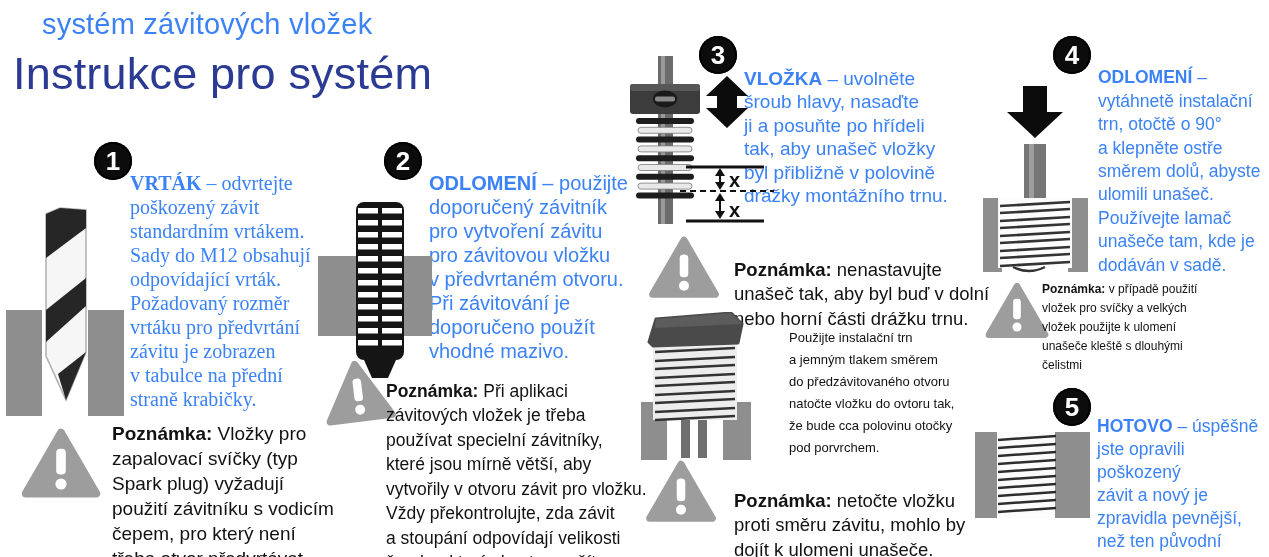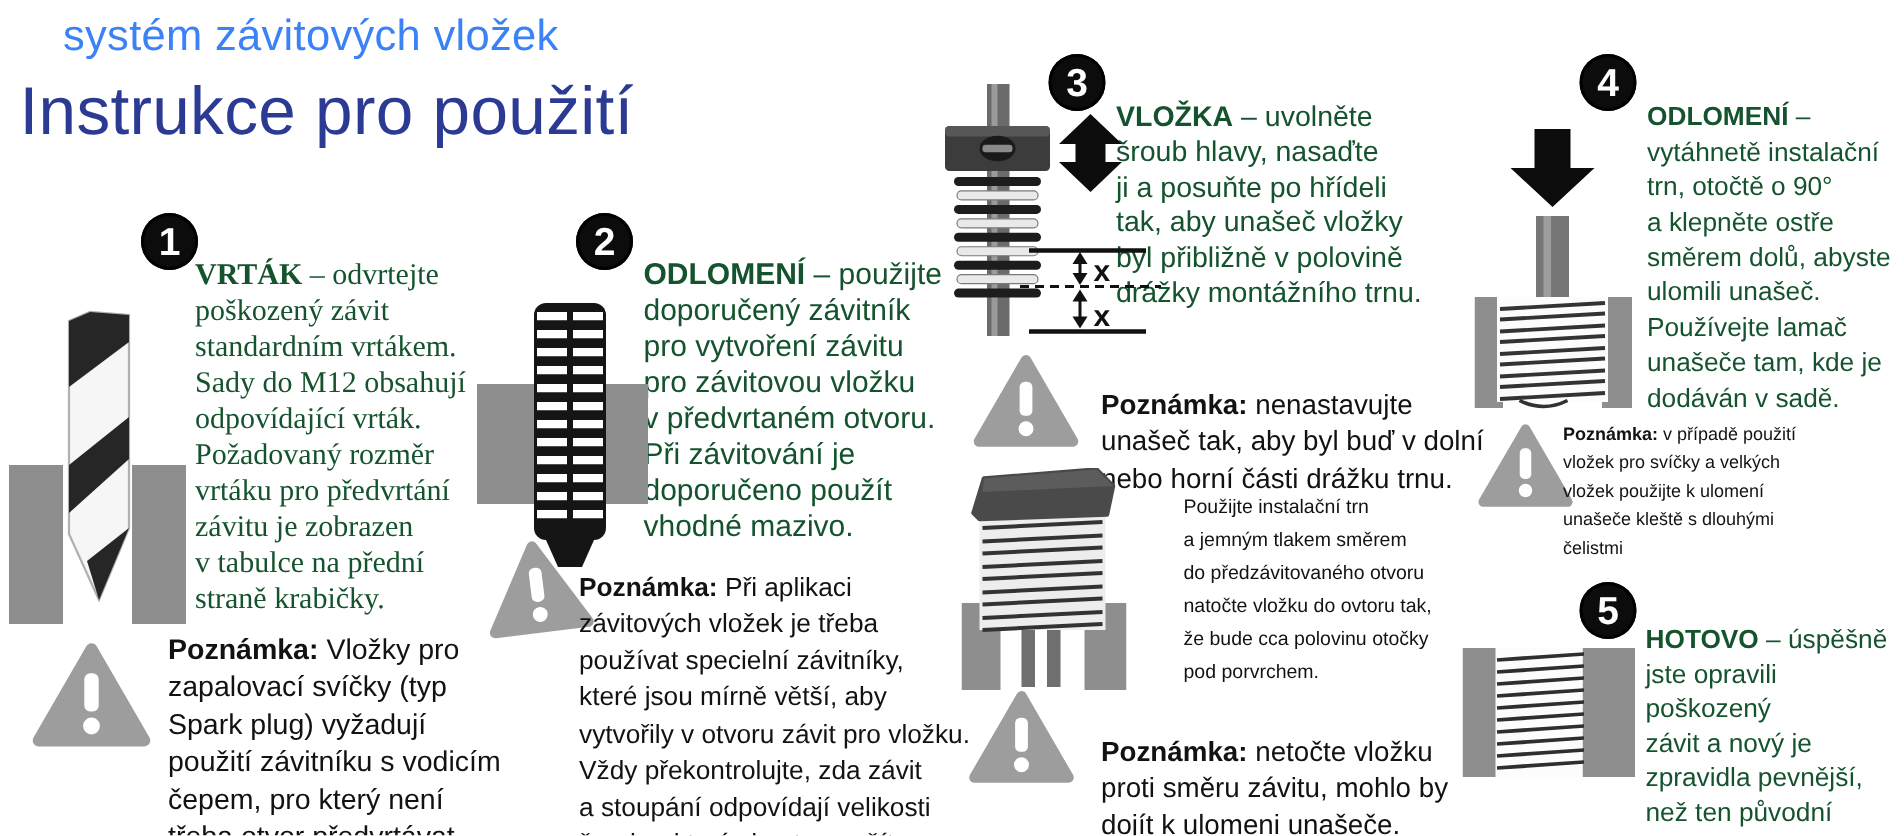--- a/index.html
+++ b/index.html
@@ -10,42 +10,42 @@
   .abs { position:absolute; }
   .pre { white-space:pre-line; }
   .b { font-weight:bold; }
   .subtitle { left:42px; top:8px; font-size:29px; color:#3b82f6; letter-spacing:0.2px; }
   .title { left:13px; top:48px; font-size:45px; color:#2b3a92; letter-spacing:0.2px; margin:0; font-weight:400; }
   .badge {
     width:38px; height:38px; border-radius:50%; background:#0c0c0c; color:#ffffff;
     display:flex; align-items:center; justify-content:center;
     font-size:26px; font-weight:bold; box-shadow: inset 0 0 0 2px #000;
   }
-  .step-text { color:#14532d; }
+  .step-text { color:#3b82f6; }
   .s1 { left:130px; top:147px; font-size:20px; line-height:24px;font-family:Liberation Serif, serif; }
   .s2 { left:429px; top:147px; font-size:20px; line-height:24px; }
   .s3 { left:744px; top:43px;  font-size:19px; line-height:23.5px; }
   .s4 { left:1098px; top:43px; font-size:17.5px; line-height:23.4px; }
   .s5 { left:1097px; top:392px; font-size:17.5px; line-height:23px; }
   .n1 { left:112px; top:396px; font-size:19px;   line-height:25px; }
   .n2 { left:386px; top:354px; font-size:17.5px; line-height:24.5px; }
   .n3 { left:734px; top:233px; font-size:18.5px; line-height:24.5px; }
   .n4 { left:734px; top:464px; font-size:18.5px; line-height:24.5px; }
   .n5 { left:1042px; top:261px; font-size:12px; line-height:19px; }
   .p3 { left:755px; top:327px; font-size:13px; line-height:22px;margin-left:34px; }
   .tri { line-height:0; }
   svg { display:block; }
 </style>
 </head>
 <body>
 
 <div class="canvas">
 
   <div class="abs subtitle">systém závitových vložek</div>
-  <h1 class="abs title">Instrukce pro použití</h1>
+  <h1 class="abs title">Instrukce pro systém</h1>
 
   <div class="abs badge" style="left:94px; top:142px;">
     <span>1</span>
   </div>
   <div class="abs pre step-text s1">
     <span class="b">VRTÁK</span><span> – odvrtejte
 poškozený závit
 standardním vrtákem.
 Sady do M12 obsahují
 odpovídající vrták.

